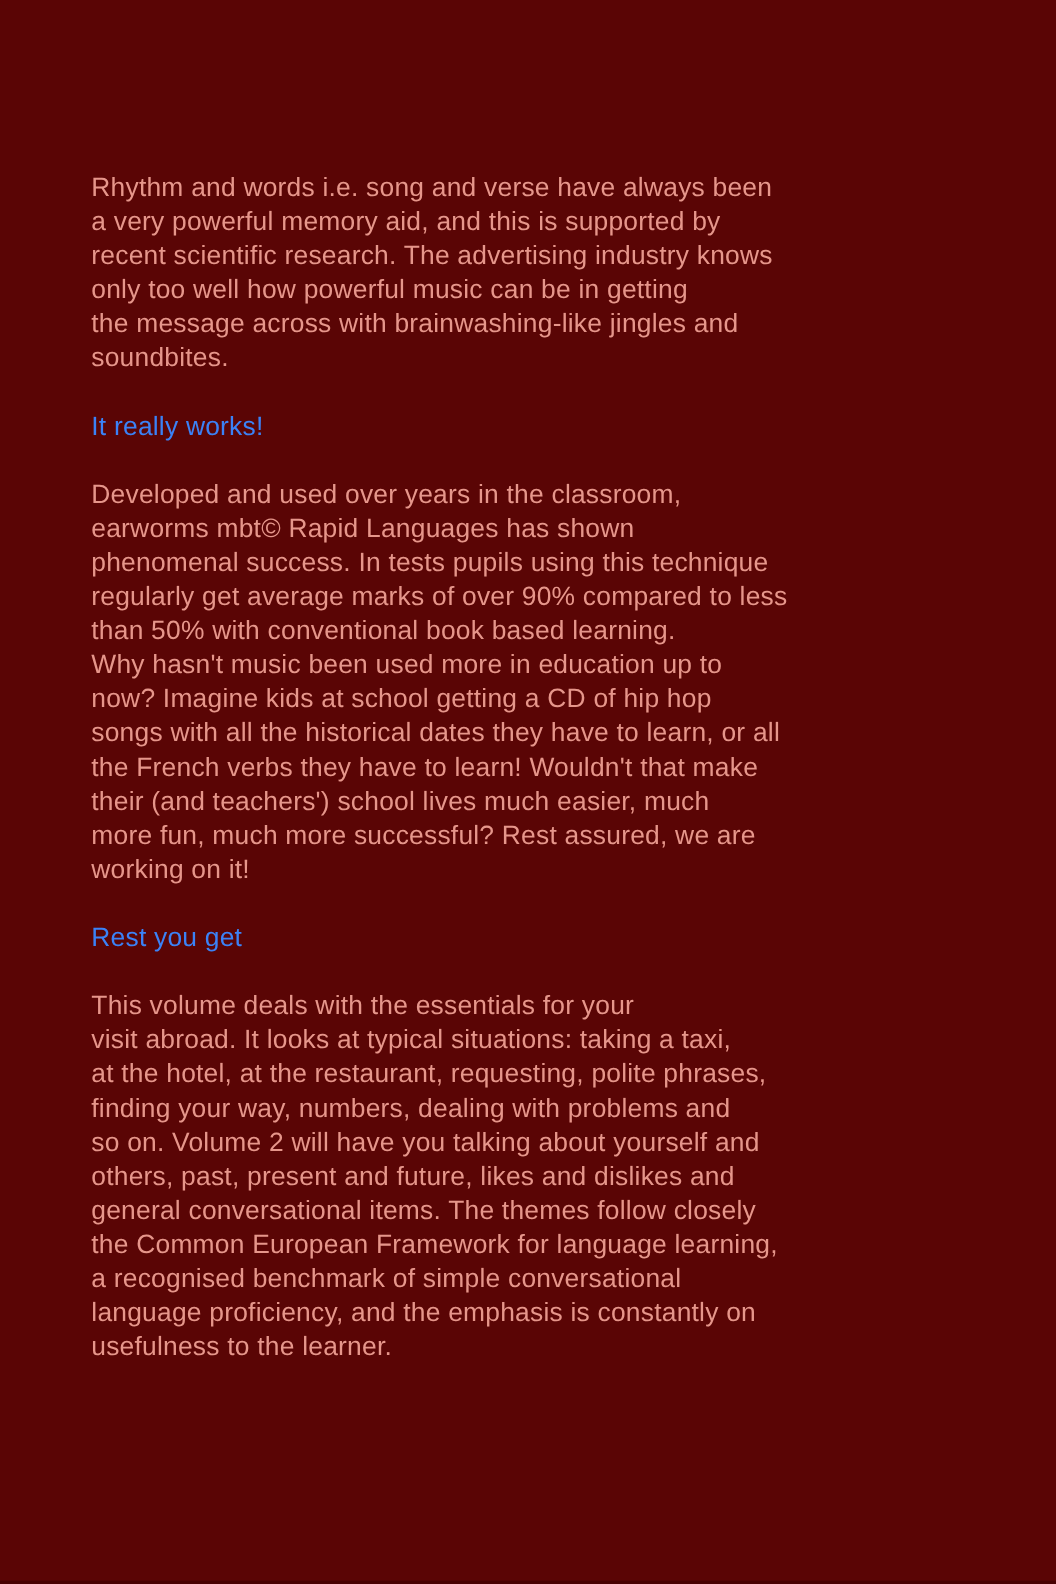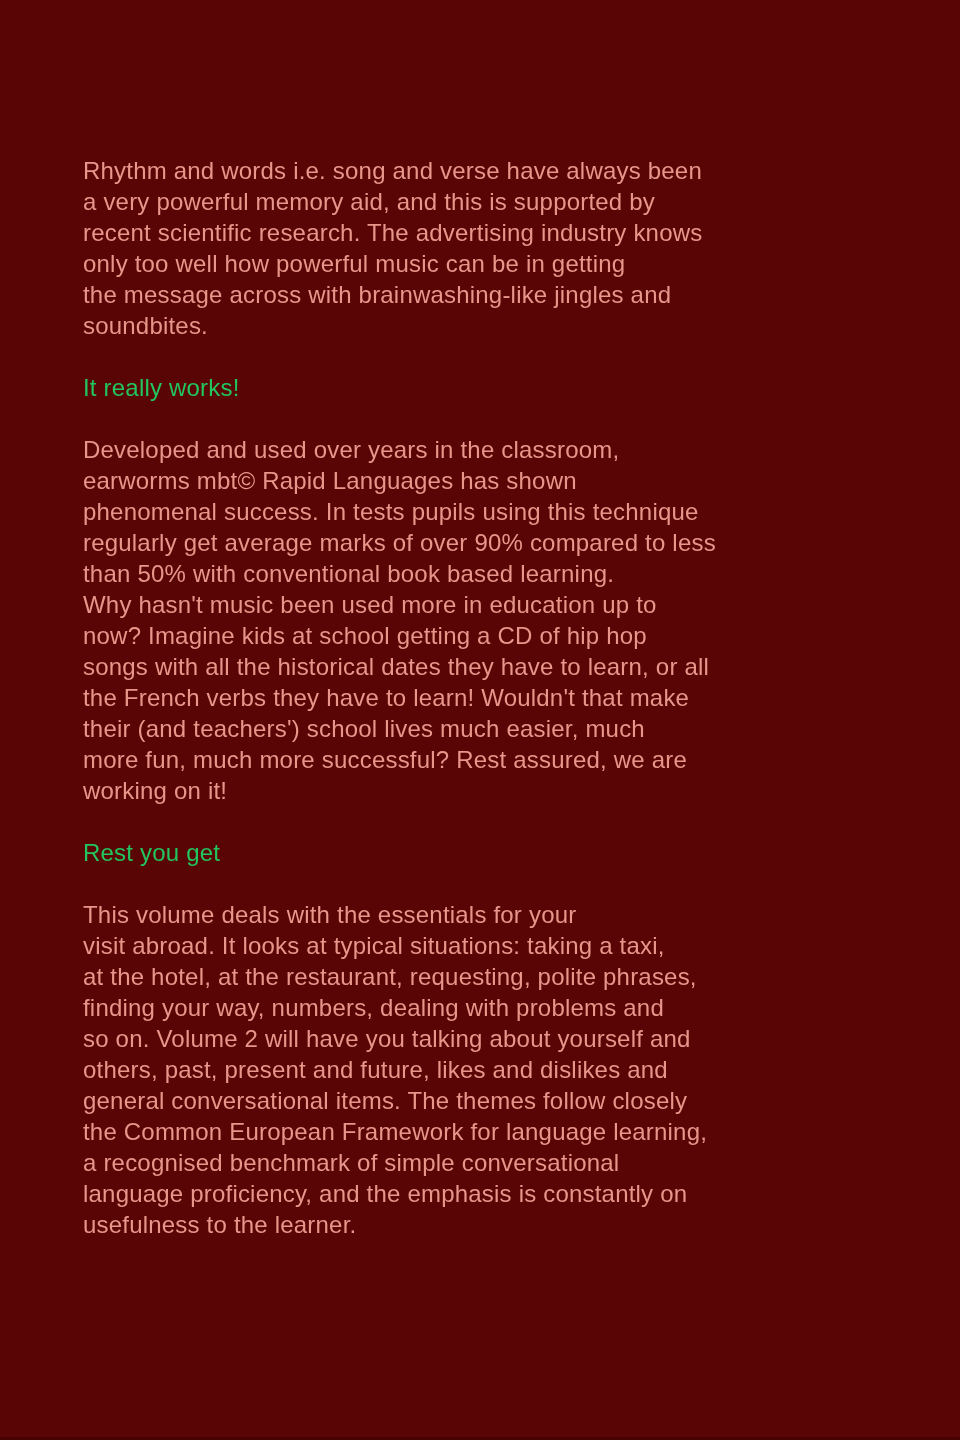--- a/index.html
+++ b/index.html
@@ -28,21 +28,21 @@
     font-size: 24px;
     line-height: 31px;
     font-weight: normal;
     letter-spacing: 0.2px;
     white-space: pre-line;
   }
   .body-text {
     color: #e6968b;
   }
   .heading-text {
-    color: #22c55e;
+    color: #3b82f6;
   }
   .bottom-edge {
     position: absolute;
     left: 0;
     bottom: 0;
     width: 960px;
     height: 3px;
     background: #470101;
   }
 </style>

